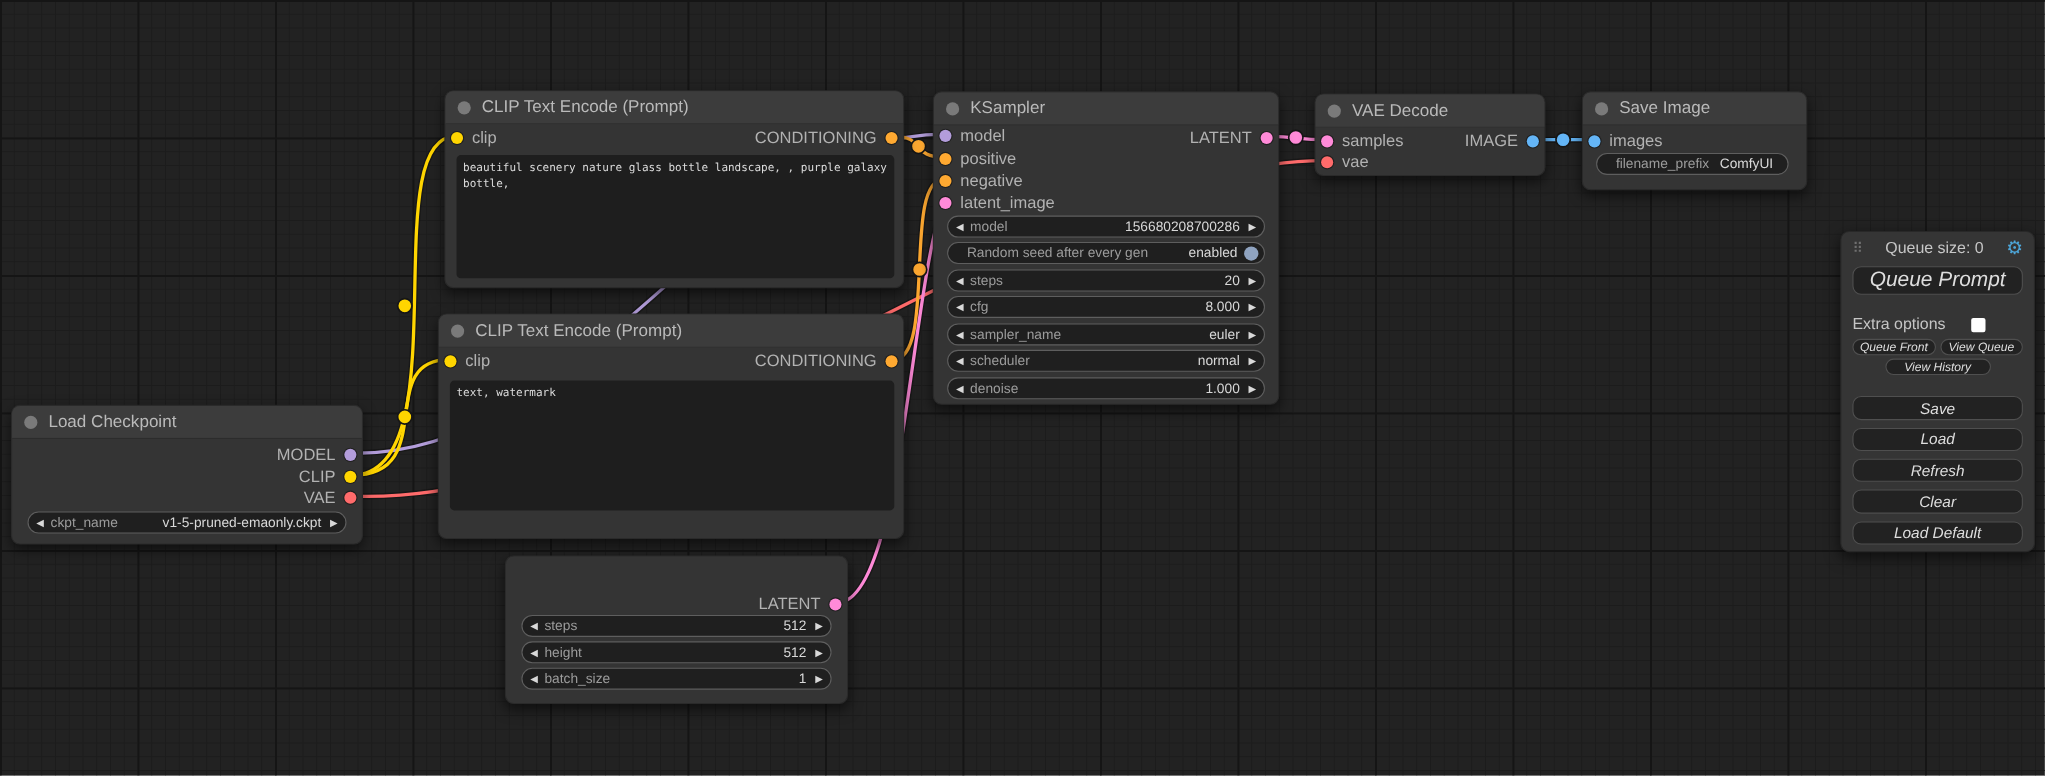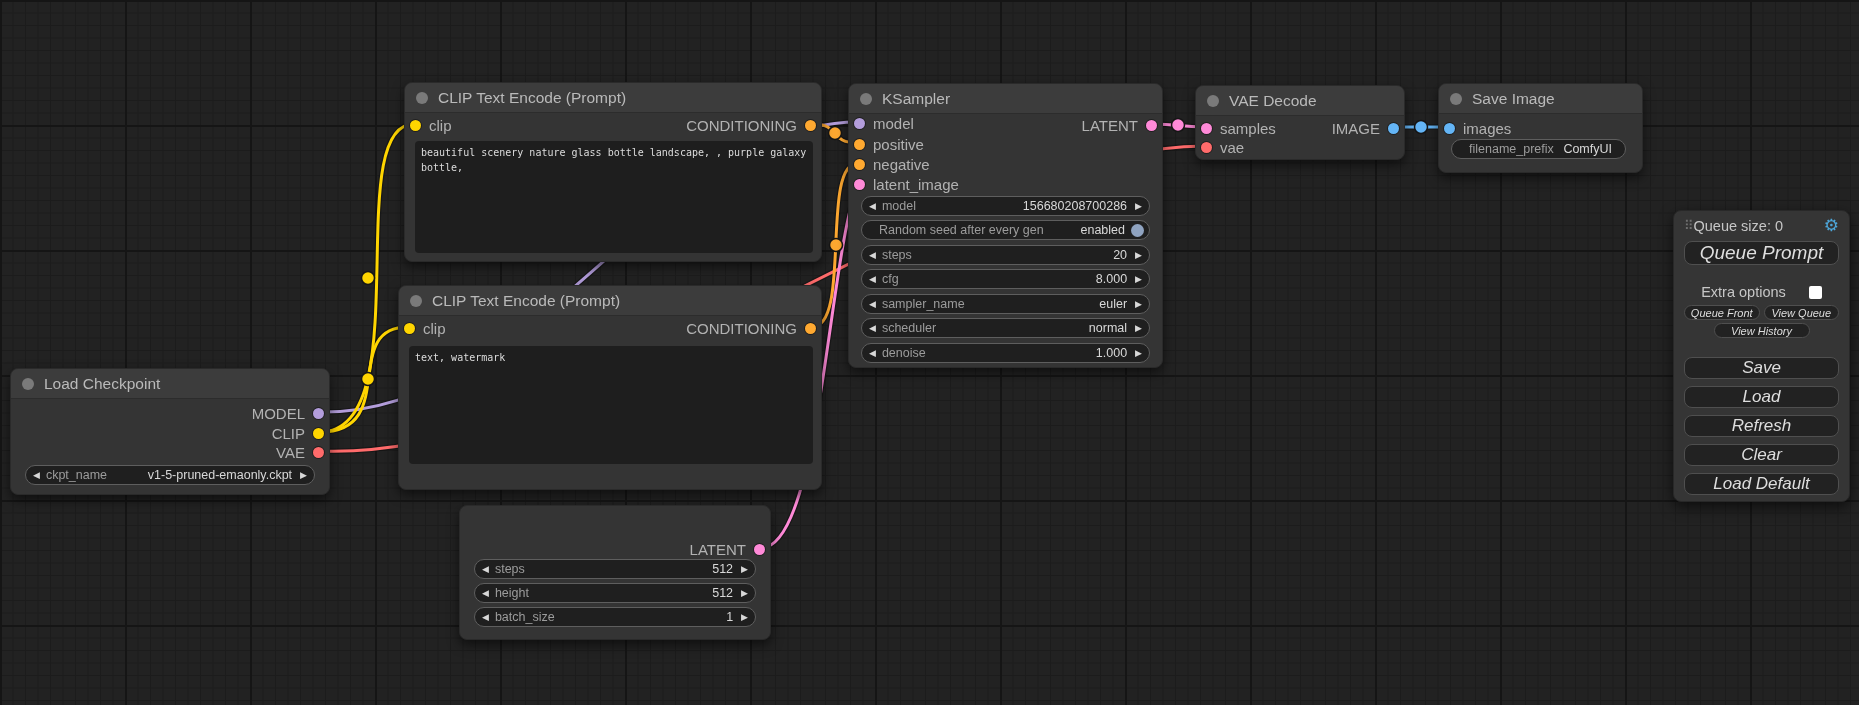--- a/index.html
+++ b/index.html
@@ -59,34 +59,34 @@
 
   
   #menu {
     position:absolute; z-index:3; left:1673px; top:210px; width:177px; height:292px;
     background:#353535; border:1px solid #282828; border-radius:8px;
     box-shadow:0 5px 14px rgba(0,0,0,.6); padding:6px 10px;
     display:flex; flex-direction:column;
   }
   .menu-head { display:flex; align-items:center; height:20px; }
   .drag-handle { color:#6f6f6f; font-size:13px; cursor:grab; }
-  .queue-size { flex:1; text-align:left; color:#c6c6c6; font-size:14.5px; }
+  .queue-size { flex:1; text-align:center; color:#c6c6c6; font-size:14.5px; }
   .gear { color:var(--gear); font-size:17px; line-height:1; cursor:pointer; }
   .btn {
     background:#222222; border:1px solid #4f4f4f; border-radius:8px;
     color:#dedede; text-align:center; cursor:pointer;
     display:flex; align-items:center; justify-content:center;font-style:italic;
   }
   #queue-prompt-btn { height:30px; font-size:19px; margin-top:7px; }
-  .extra-row { display:flex; align-items:center; justify-content:center; gap:23px; margin-top:19px; color:#c6c6c6; font-size:14.5px; }
+  .extra-row { display:flex; align-items:center; justify-content:flex-start; gap:23px; margin-top:19px; color:#c6c6c6; font-size:14.5px; }
   .checkbox { width:13px; height:13px; background:#ffffff; border-radius:2px; }
   .small-row { display:flex; gap:4px; margin-top:5px; }
   .btn.small { height:15px; font-size:11px; border-radius:8px; flex:1; }
   .btn.small.solo { flex:0 0 auto; width:96px; margin:3px auto 0; }
-  .btn.big { height:24px; font-size:17px; margin-top:7px; }
+  .btn.big { height:24px; font-size:14px; margin-top:7px; }
   #save-btn { margin-top:19px; }
 </style>
 </head>
 <body>
 
 <div id="canvas">
 
   <svg id="wires" width="1859" height="705">
 
     <path class="wire-shadow" d="M 320 412 C 535 416, 660 122, 858 122"></path>

